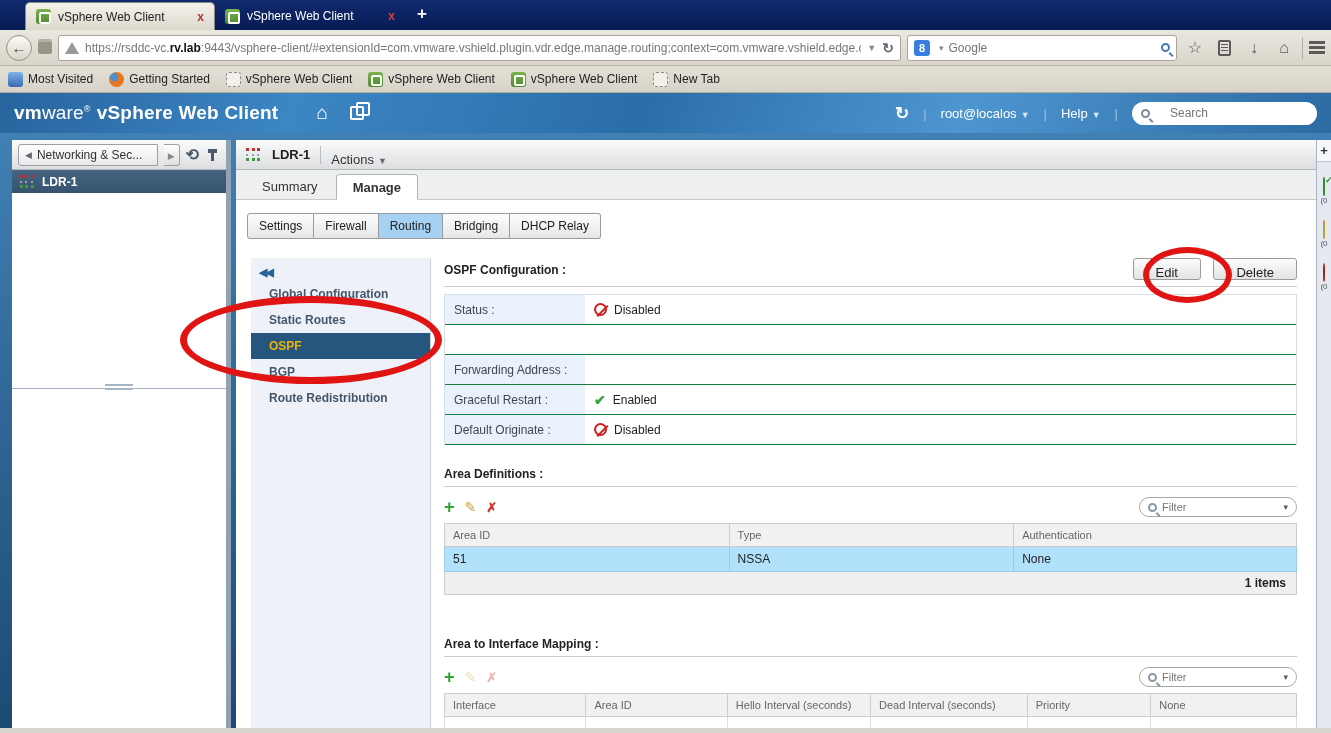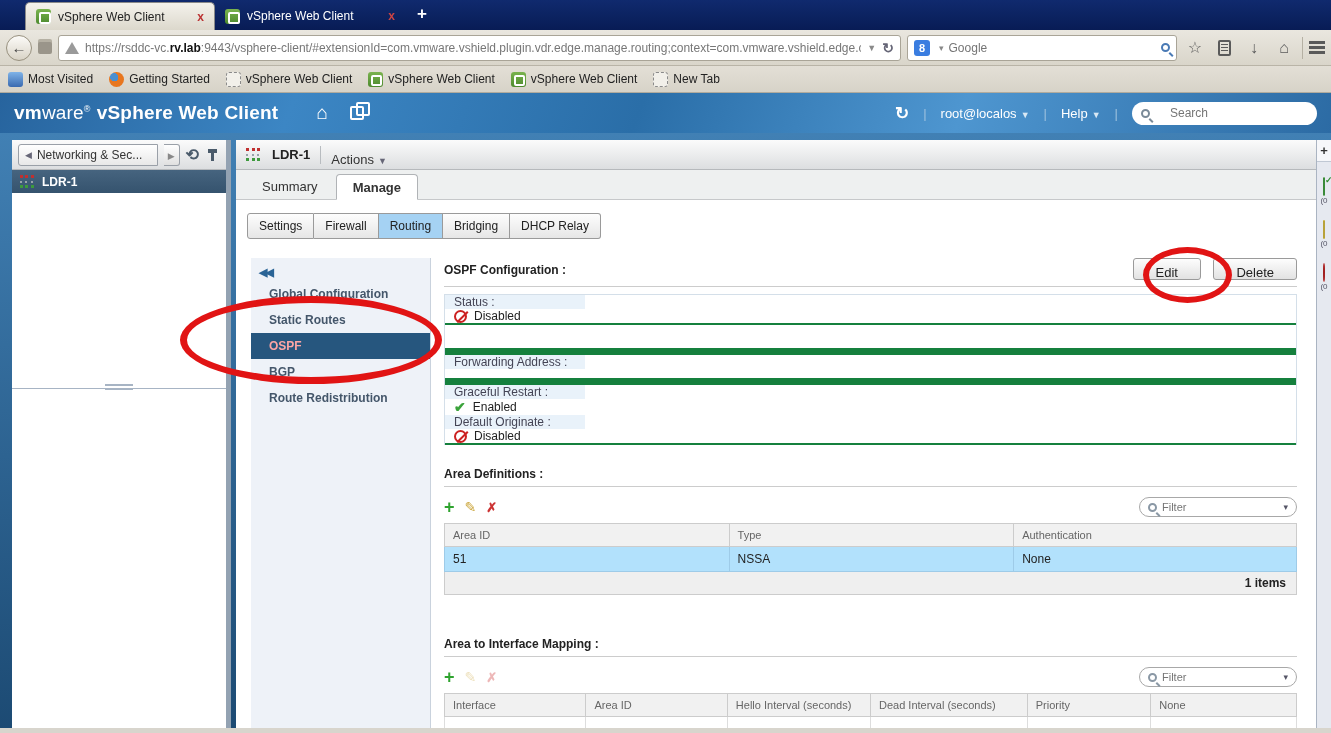--- a/index.html
+++ b/index.html
@@ -98,28 +98,28 @@
   .content { flex:1; position:relative; background:#fff; }
   .subtabs { position:absolute; left:11px; top:13px; display:flex; }
   .subtab { padding:5px 11px; font-size:12px; color:#222; background:linear-gradient(#fdfdfd,#e6e6e6); border:1px solid #9a9a9a; border-left:none; }
   .subtab:first-child { border-left:1px solid #9a9a9a; border-radius:3px 0 0 3px; }
   .subtab:last-child { border-radius:0 3px 3px 0; }
   .subtab.selected { background:#a5d2f3; }
 
   .toc { position:absolute; left:15px; top:58px; bottom:0; width:180px; background:#eef2f8; border-right:1px solid #c9d2dd; padding-top:6px; }
   .toc-collapse { color:#2a6496; font-size:11px; font-weight:bold; padding:2px 8px; letter-spacing:-2px; }
   .toc-item { padding:6px 0 6px 18px; font-size:12px; font-weight:bold; color:#44566a; }
-  .toc-item.selected { background:#26567e; color:#fca5a5; }
+  .toc-item.selected { background:#26567e; color:#eab308; }
 
   .detail { position:absolute; left:208px; right:19px; top:58px; bottom:0; overflow:hidden; }
   .sec-hdr { display:flex; align-items:center; justify-content:space-between; border-bottom:1px solid #ccc; padding-bottom:5px; }
   .sec-title { font-size:12px; font-weight:bold; color:#222; }
   .btn { height:22px; padding:6px 22px; font-size:13px; color:#222; background:linear-gradient(#fdfdfd,#e2e2e2); border:1px solid #9a9a9a; border-radius:3px; margin-left:8px; }
   .fields { margin-top:7px; border:1px solid #d4dfe9; border-bottom:none; }
-  .frow { display:flex; height:30px; border-bottom:7px solid #15803d;flex-direction:column; }
+  .frow { display:flex; height:30px; border-bottom:1px solid #15803d; }
   .flabel { width:140px; background:#e9f2fa; font-size:12px; color:#445; display:flex; align-items:center; padding-left:9px; flex:none; }
   .fvalue { flex:1; background:#fff; font-size:12px; color:#222; display:flex; align-items:center; padding-left:9px; gap:7px; }
   .no-ico { width:13px; height:13px; border:2px solid #cc2222; border-radius:50%; position:relative; flex:none; }
   .no-ico:after { content:""; position:absolute; left:-1px; top:4.5px; width:15px; height:2px; background:#cc2222; transform:rotate(-45deg); }
   .chk-ico { color:#3aa33a; font-size:14px; font-weight:bold; }
 
   .tbl-tools { display:flex; align-items:center; margin-top:10px; }
   .ico-plus { color:#2fa32f; font-size:18px; font-weight:bold; line-height:14px; margin-right:10px; }
   .ico-pencil { color:#c8a030; font-size:14px; margin-right:10px; }
   .ico-del { color:#cc3333; font-size:13px; font-weight:bold; }

